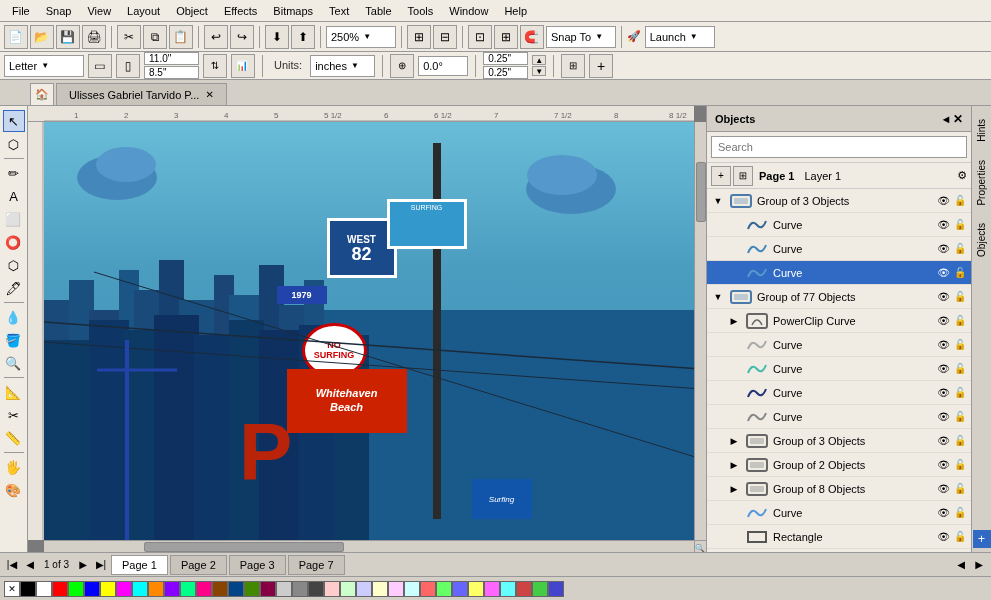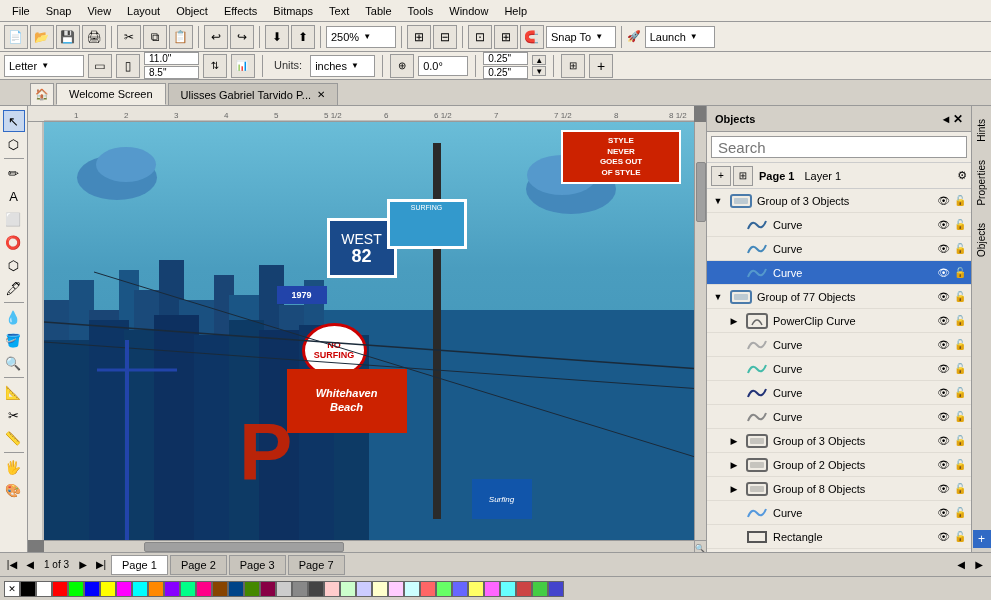--- a/index.html
+++ b/index.html
@@ -172,23 +172,20 @@
     <div class="tb-btn" style="width:14px; height:10px; font-size:8px;">▼</div>
   </div>
   <div class="tb-separator"></div>
   <div class="tb-btn" style="font-size:10px;">⊞</div>
   <div class="tb-btn" style="font-size:14px;">+</div>
 </div>
 
 <div class="tabbar">
   <div class="tab-home">
     <span>🏠</span>
-  </div>
-  <div class="tab active">
-    <span>Welcome Screen</span>
   </div>
   <div class="tab">
     <span>Ulisses Gabriel Tarvido P...</span>
     <span style="margin-left:6px; font-size:10px;">✕</span>
   </div>
 </div>
 
 <div class="main-area">
 
   <div class="toolbox">
@@ -276,21 +273,21 @@
           <rect x="255" y="105" width="40" height="215" fill="#0d3565"></rect>
           <rect x="290" y="115" width="35" height="205" fill="#0d3a65"></rect>
         </svg>
 
         <div style="position:absolute; top:5%; left:45%; width:200px; height:90%; display:flex; flex-direction:column; align-items:center;">
 
           <div style="width:8px; height:100%; background:#2a2a2a; margin:0 auto; position:absolute; left:50%; transform:translateX(-50%);"></div>
 
 
           <div style="position:absolute; top:20%; left:-10px; width:70px; height:60px; background:#1a4a8a; border:3px solid #ffffff; display:flex; flex-direction:column; align-items:center; justify-content:center;">
-            <div style="font-size:14px; color:#fff; font-weight:normal;">WEST</div>
+            <div style="font-size:10px; color:#fff; font-weight:bold;">WEST</div>
             <div style="font-size:18px; color:#fff; font-weight:bold; line-height:1;">82</div>
           </div>
 
           <div style="position:absolute; top:15%; left:50px; width:80px; height:50px; background:#3399cc; border:3px solid #fff;">
             <div style="font-size:7px; color:#fff; text-align:center; padding:2px;">SURFING</div>
           </div>
 
           <div style="position:absolute; top:48%; left:-35px; width:65px; height:55px; background:#fff; border:3px solid #cc0000; border-radius:50%; display:flex; align-items:center; justify-content:center; flex-direction:column;">
             <div style="font-size:9px; color:#cc0000; font-weight:bold; text-align:center; line-height:1.1;">NO<br>SURFING</div>
           </div>
@@ -314,23 +311,20 @@
           <line x1="0" y1="220" x2="700" y2="270" stroke="#1a2a3a" stroke-width="1"></line>
           <line x1="50" y1="150" x2="700" y2="350" stroke="#1a2a3a" stroke-width="1"></line>
         </svg>
 
         <svg style="position:absolute; bottom:0; left:5%;" width="100" height="200">
           <line x1="50" y1="0" x2="50" y2="200" stroke="#2244aa" stroke-width="4"></line>
           <line x1="50" y1="30" x2="100" y2="30" stroke="#2244aa" stroke-width="3"></line>
           <line x1="50" y1="30" x2="20" y2="30" stroke="#2244aa" stroke-width="3"></line>
         </svg>
 
-        <div style="position:absolute; top:2%; right:2%; width:120px; background:#cc2200; padding:4px; border:2px solid #fff;">
-          <div style="font-size:8px; color:#fff; font-weight:bold; text-align:center; line-height:1.3;">STYLE<br>NEVER<br>GOES OUT<br>OF STYLE</div>
-        </div>
 
         <div style="position:absolute; bottom:10%; left:30%; font-size:80px; color:#cc2200; font-weight:bold; opacity:0.9;">P</div>
 
         <div style="position:absolute; bottom:5%; right:25%; width:60px; height:40px; background:#1155aa; display:flex; align-items:center; justify-content:center;">
           <div style="font-size:8px; color:#fff; font-style:italic;">Surfing</div>
         </div>
       </div>
     </div>
 
     <div class="scrollbar-v" style="position:absolute; right:0; top:16px; width:12px; bottom:12px; background:#d4d0c8; border-left:1px solid #999;">
@@ -348,21 +342,21 @@
 
   <div class="objects-panel">
     <div class="panel-header">
       <span>Objects</span>
       <span style="margin-left:auto; display:flex; gap:4px;">
         <span style="cursor:pointer; font-size:12px;">◂</span>
         <span style="cursor:pointer; font-size:12px;">✕</span>
       </span>
     </div>
     <div class="panel-search">
-      <input type="text" placeholder="Search" style="width: 100%; height: 22px; border: 1px solid rgb(153, 153, 153); padding: 8px 6px; font-size: 15px;">
+      <input type="text" placeholder="Search" style="width: 100%; height: 22px; border: 1px solid rgb(153, 153, 153); padding: 8px 6px; font-size: 11px;">
     </div>
     <div class="panel-toolbar">
       <div class="panel-tb-btn" title="Add layer">+</div>
       <div class="panel-tb-btn" title="Add master layer">⊞</div>
       <span class="page-label">Page 1</span>
       <span class="layer-label">Layer 1</span>
       <span style="margin-left:auto;">⚙</span>
     </div>
 
     <div class="objects-list" id="objects-list">

